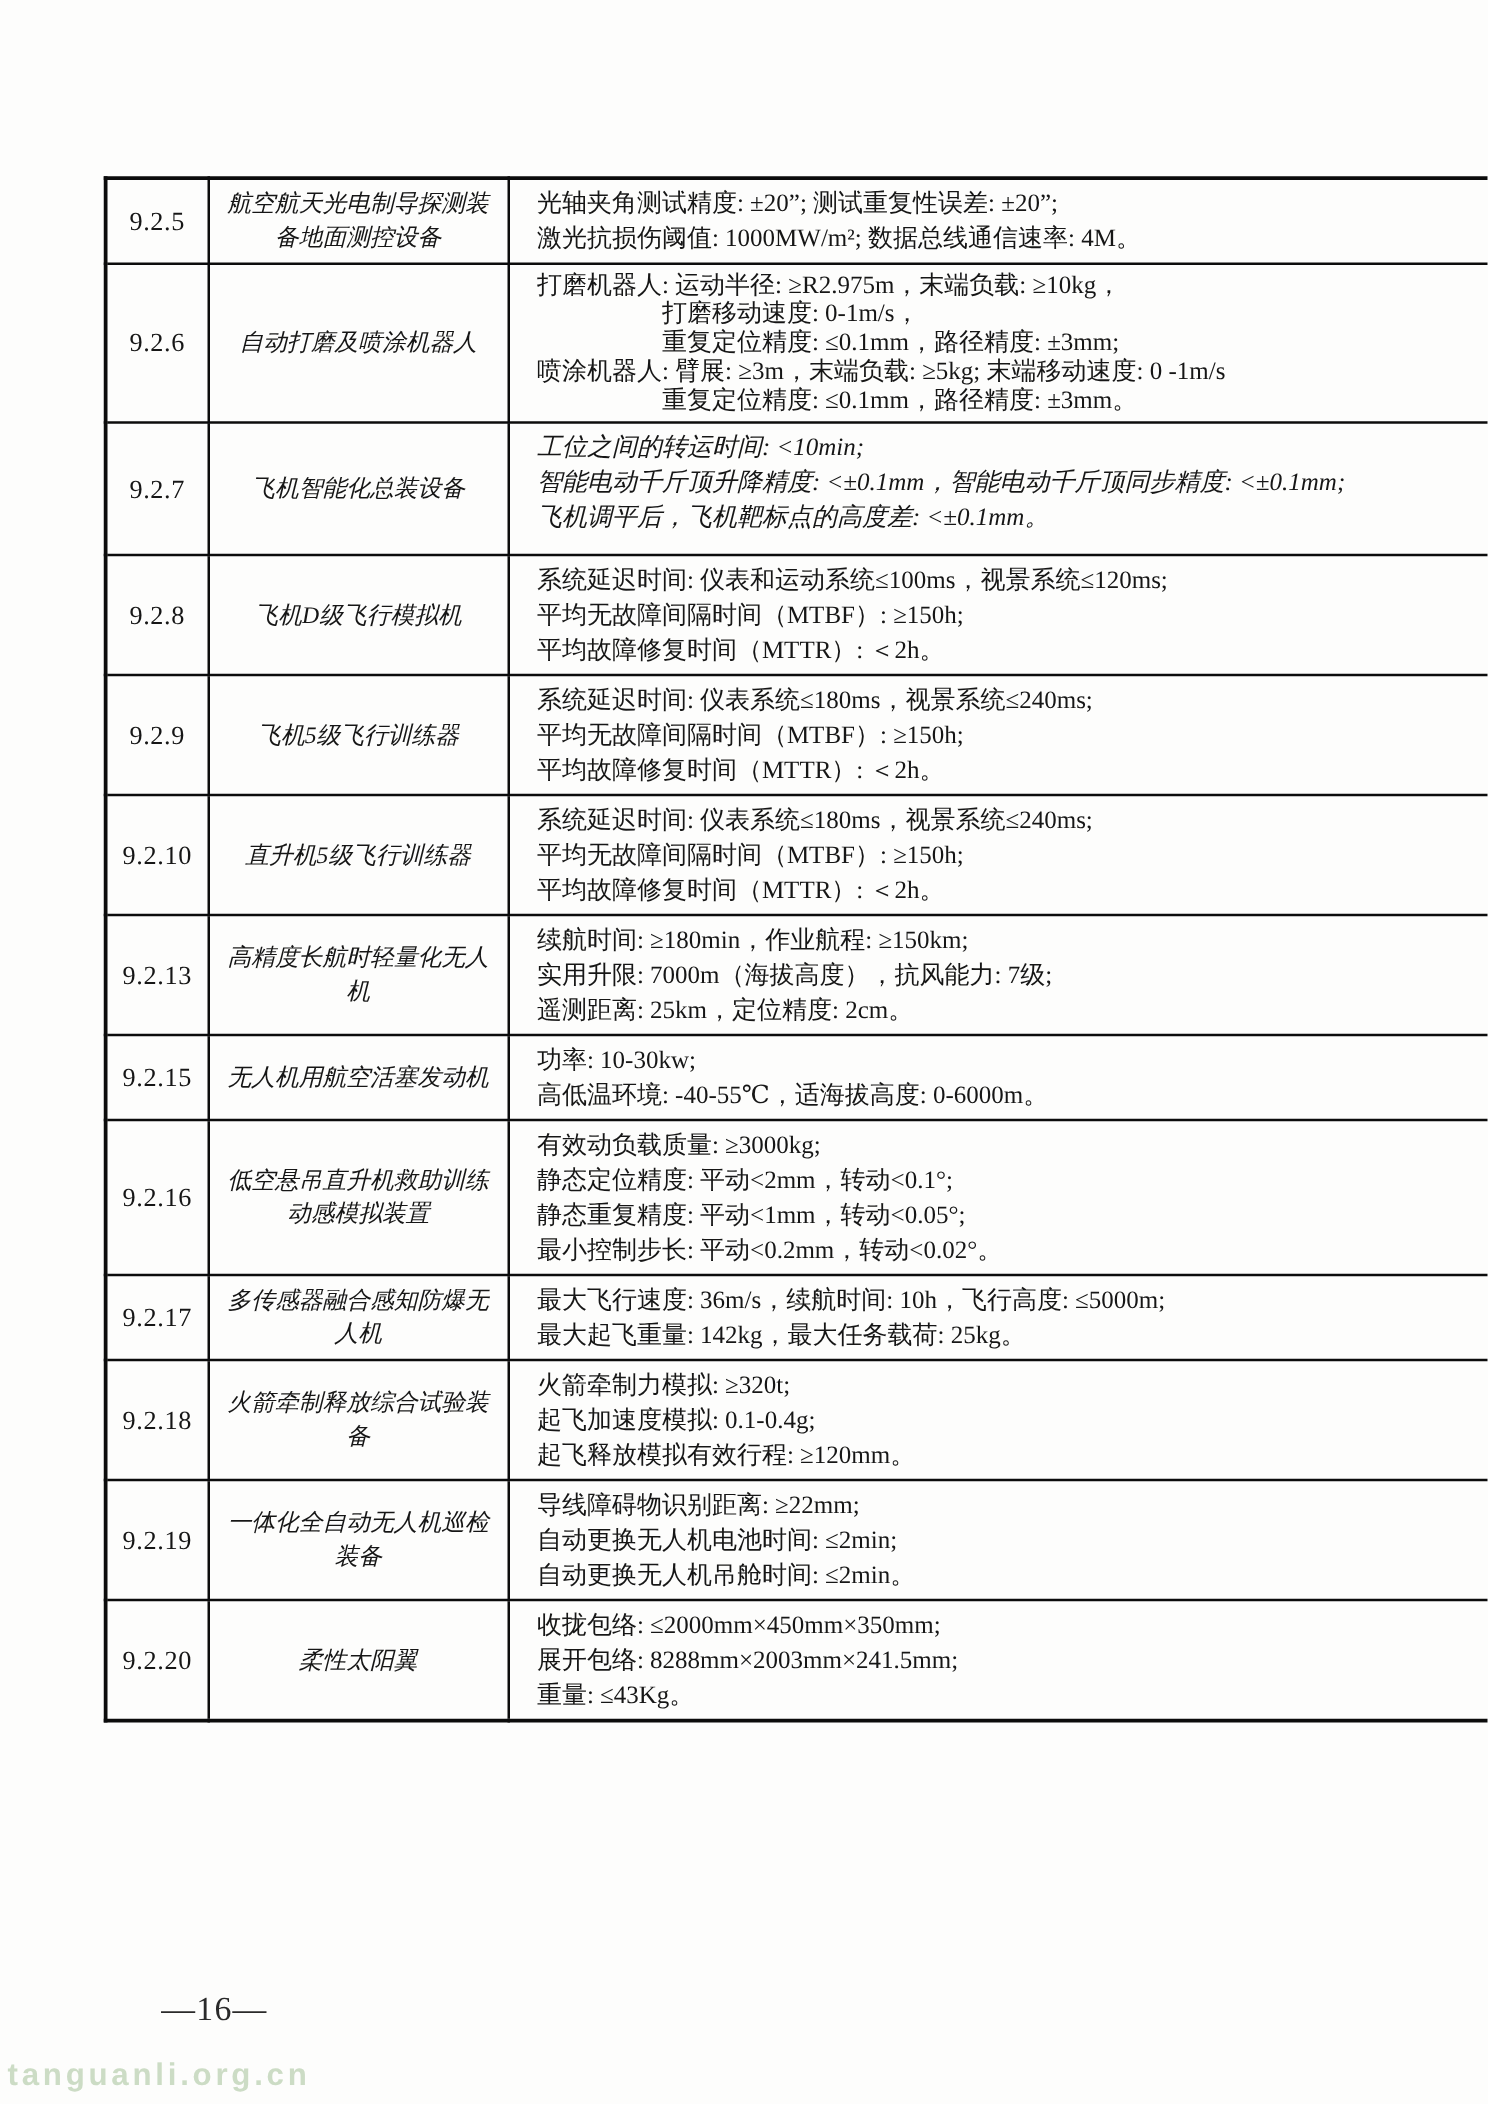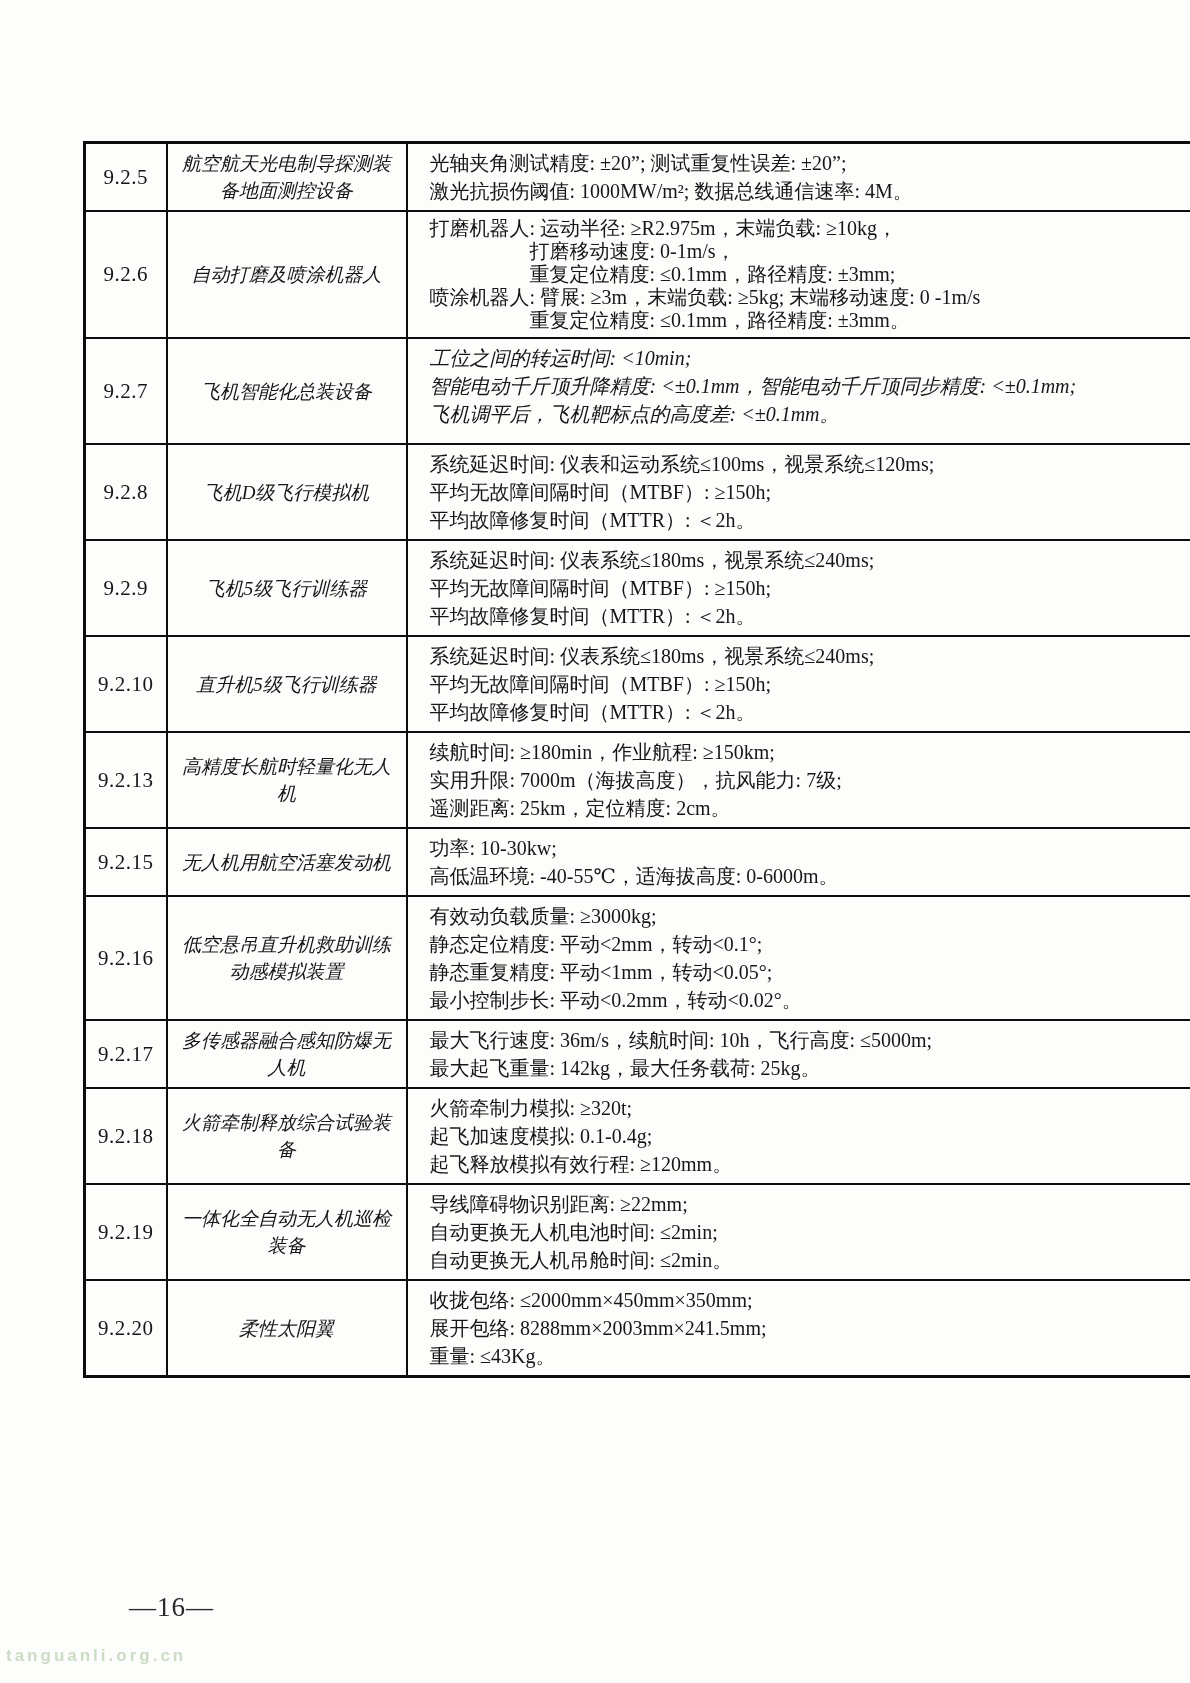--- a/index.html
+++ b/index.html
@@ -64,21 +64,21 @@
     font-size: 27px;
     letter-spacing: 1px;
     color: #2a2a2a;
     margin-left: 29px;
   }
   .watermark {
     position: absolute;
     left: 6px;
     top: 1646px;
     font-family: "Liberation Sans", "DejaVu Sans", sans-serif;
-    font-size: 17px;
+    font-size: 25px;
     font-weight: bold;
     letter-spacing: 3px;
     color: #ccdcc5;
   }
 </style>
 </head>
 <body>
 
 <table class="spec-table">
   <tbody>

